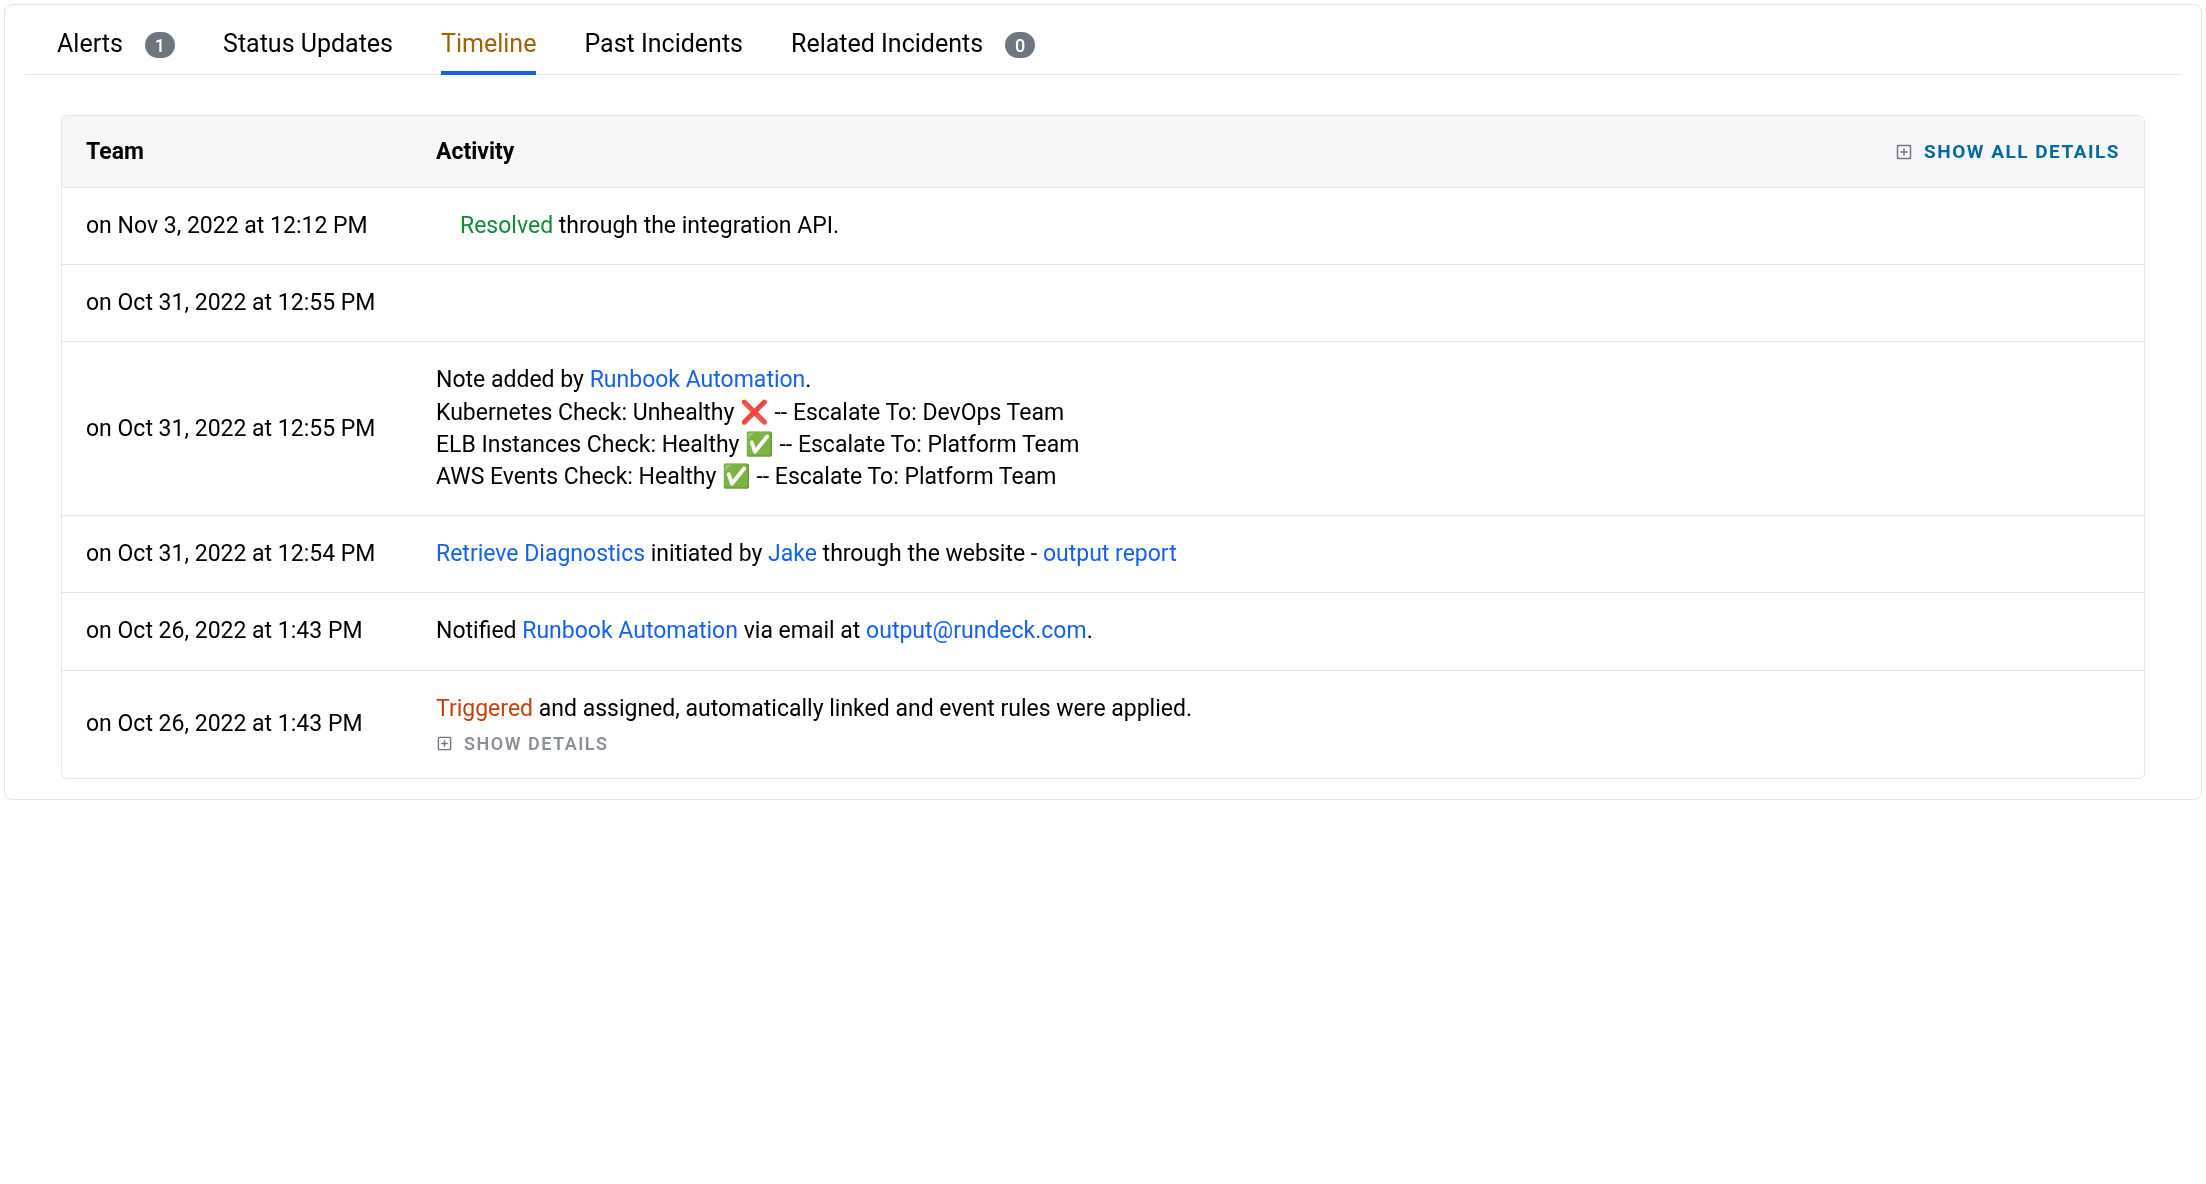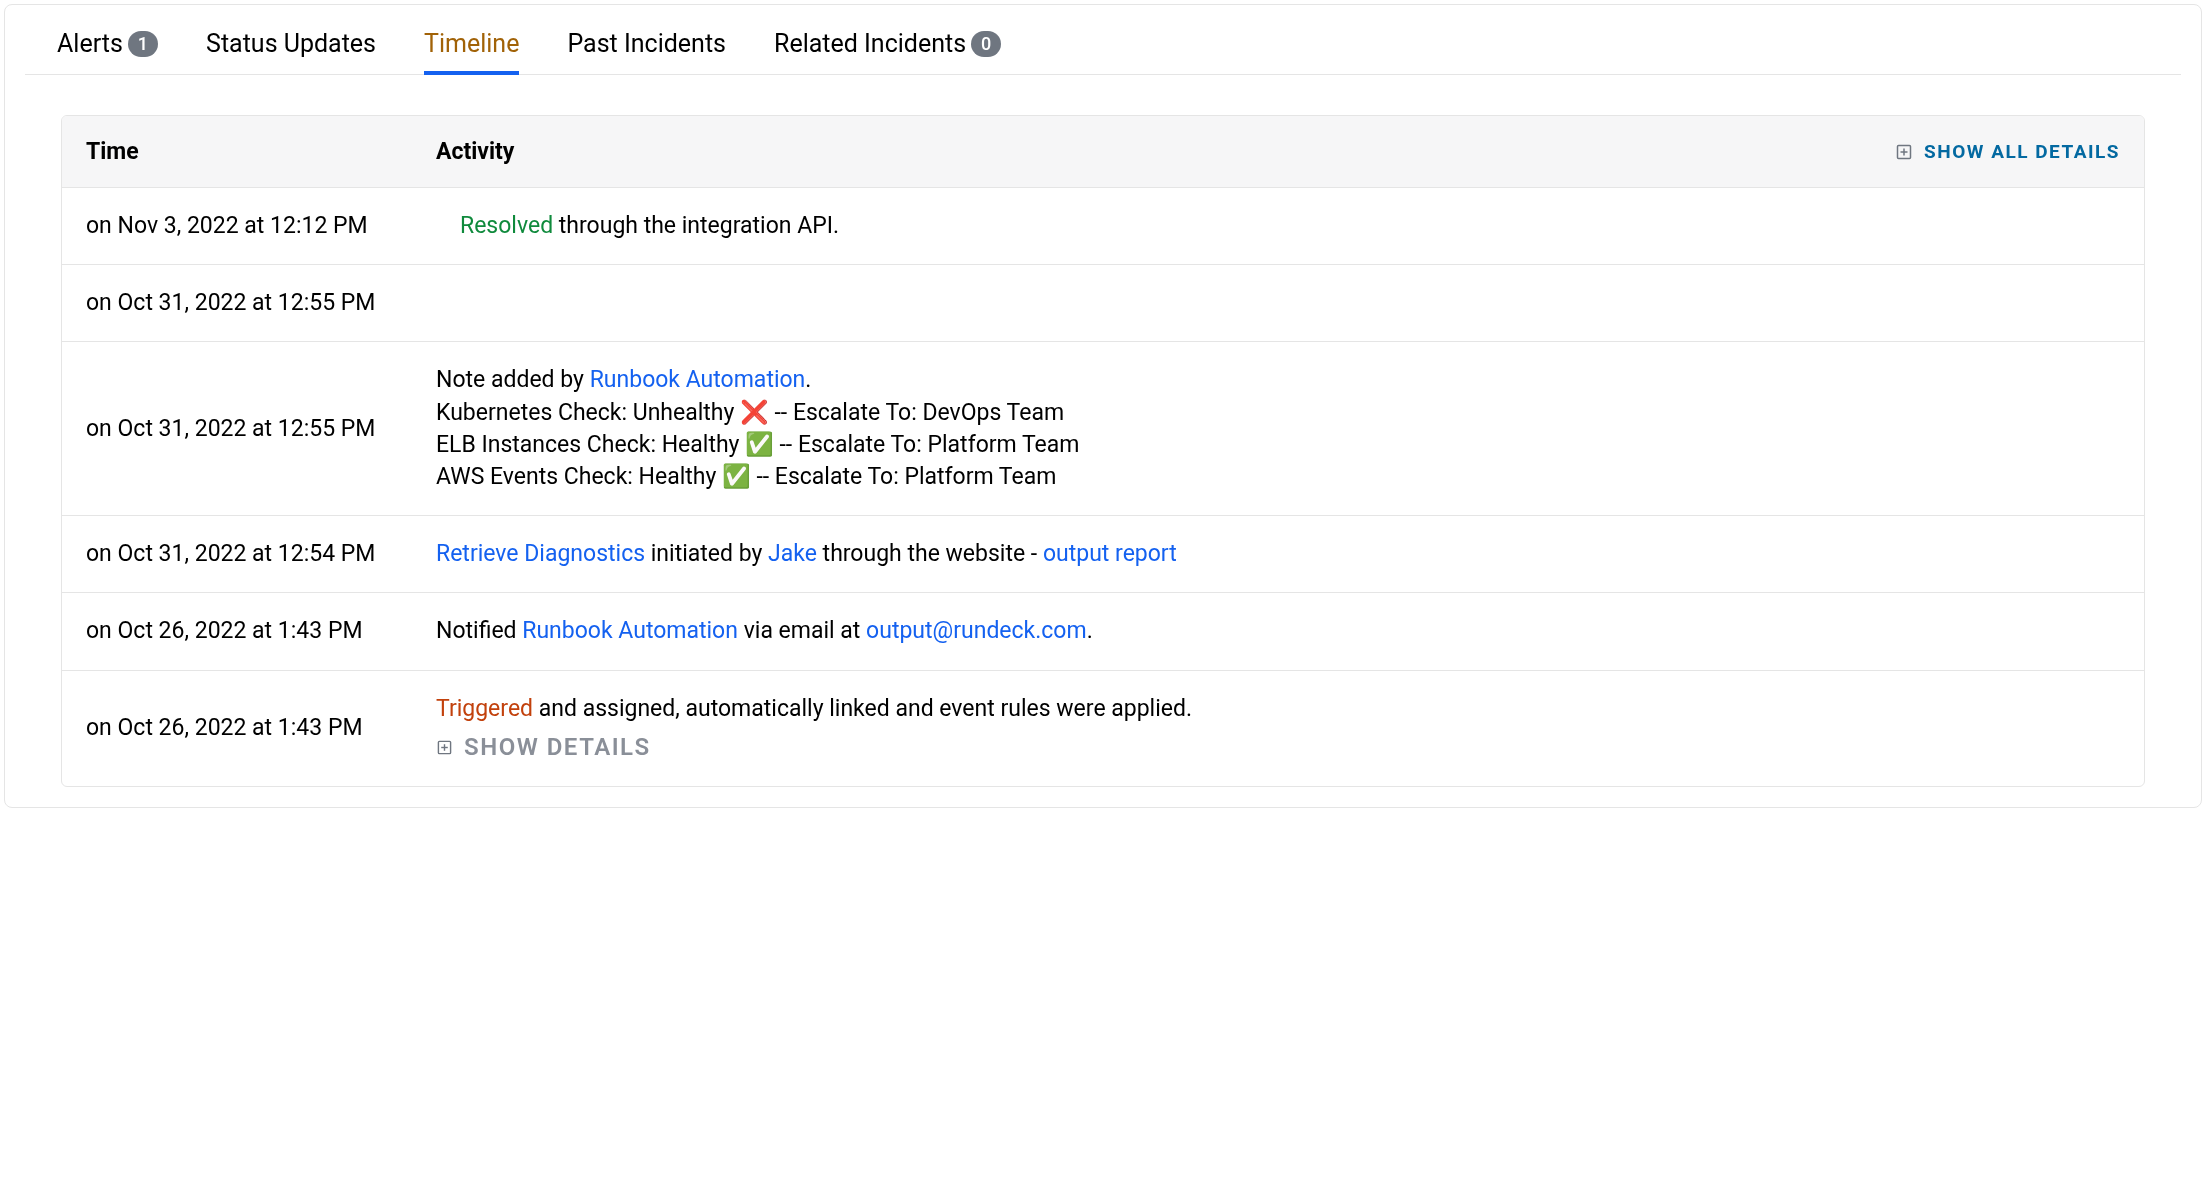--- a/index.html
+++ b/index.html
@@ -20,22 +20,22 @@
   }
   .tabs {
     display: flex;
     gap: 48px;
     padding: 24px 32px 0 32px;
     border-bottom: 1px solid #e5e5e5;
     margin: 0 20px;
   }
   .tab {
     display: flex;
-    align-items: center;
-    gap: 5px;
+    align-items: flex-end;
+    gap: 22px;
     font-size: 25px;
     color: #000;
     padding-bottom: 16px;
     cursor: pointer;
     position: relative;
   }
   .tab.active {
     color: #a16207;
   }
   .tab.active::after {
@@ -134,21 +134,21 @@
   .status-triggered {
     color: #c2410c;
   }
   .show-details {
     display: flex;
     align-items: center;
     gap: 12px;
     color: #8a8f98;
     font-weight: 600;
     letter-spacing: 1.5px;
-    font-size: 24px;
+    font-size: 18px;
     margin-top: 6px;
     cursor: pointer;
   }
   .activity-line {
     white-space: pre-wrap;
   }
 </style>
 </head>
 <body>
 
@@ -169,21 +169,21 @@
         <span>Past Incidents</span>
       </div>
       <div class="tab">
         <span>Related Incidents</span>
         <span class="badge">0</span>
       </div>
     </div>
 
   <div class="table-wrap">
     <div class="table-header">
-      <div class="col-time">Time</div>
+      <div class="col-time">Team</div>
       <div class="col-activity">Activity</div>
       <div class="show-all">
         <span class="icon-expand">
           <svg viewBox="0 0 16 16" width="16" height="16">
               <rect x="1.5" y="1.5" width="13" height="13" rx="1"></rect>
               <line x1="8" y1="4.5" x2="8" y2="11.5"></line>
               <line x1="4.5" y1="8" x2="11.5" y2="8"></line>
             </svg>
         </span>
         <span>SHOW ALL DETAILS</span>

